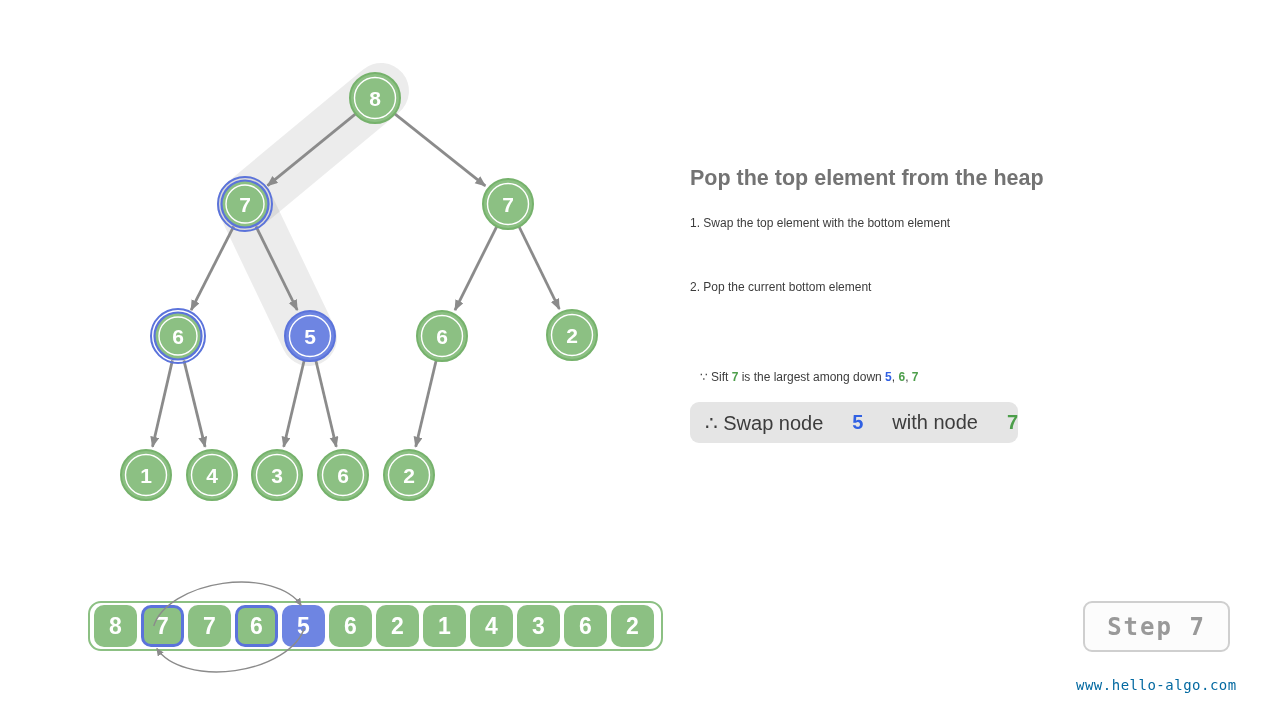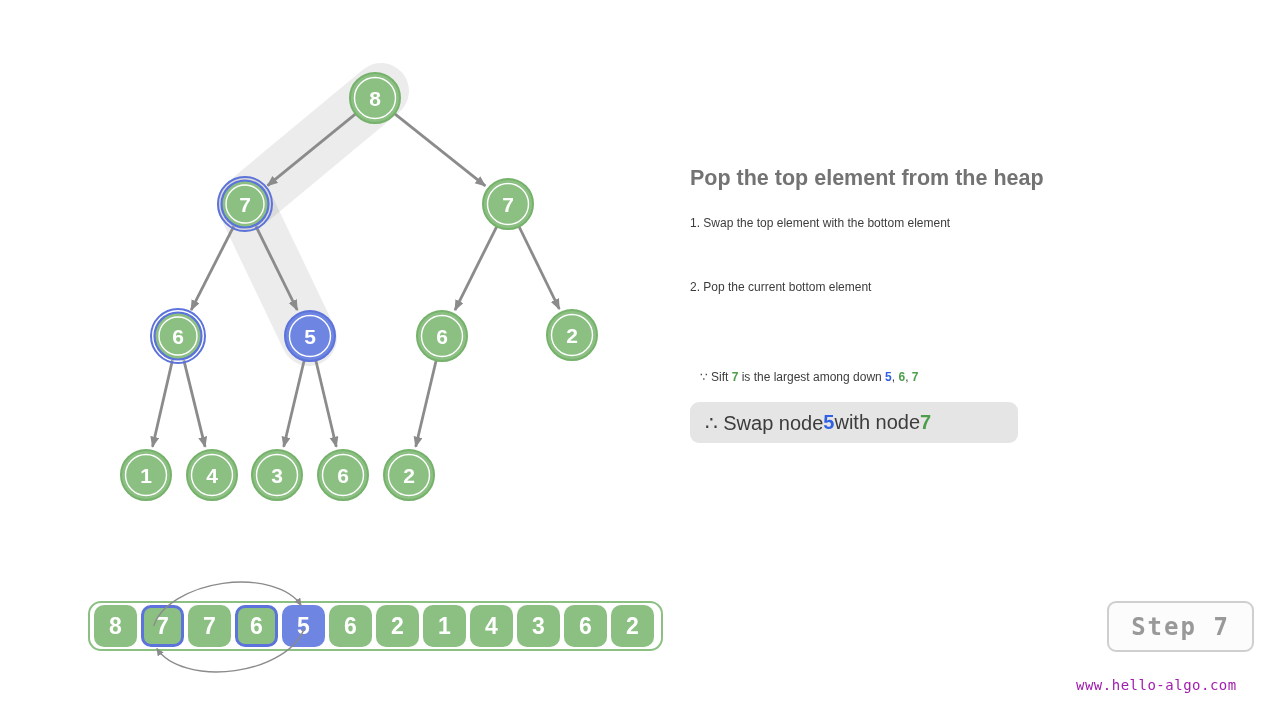--- a/index.html
+++ b/index.html
@@ -32,21 +32,21 @@
   #panel-title { left: 690px; top: 166px; font-size: 21.5px; font-weight: bold; color: #737373; }
   #step-1 { left: 690px; top: 216px; }
   #step-2 { left: 690px; top: 268px; margin-top: 12px; }
   #step-3 { left: 690px; top: 320px; }
   #because-line { left: 700px; top: 370px; }
   #therefore-box {
     position: absolute; left: 690px; top: 402px;
     width: 328px; height: 41px;
     background: #e5e5e5; border-radius: 9px;
     display: flex; align-items: center; padding-left: 15px;
-    color: #3c3c3c; font-size: 20px; white-space: nowrap;
+    color: #3c3c3c; font-size: 20px; white-space: nowrap; justify-content: space-between;
   }
   .num-green { color: #4c9e4a; font-weight: bold; }
   .num-blue  { color: #3161e3; font-weight: bold; }
 
   
   #array-box {
     position: absolute; left: 88px; top: 601px;
     width: 575px; height: 50px;
     border: 2px solid #8cc083; border-radius: 13px;
     background: #ffffff;
@@ -69,26 +69,25 @@
   #step-badge {
     position: absolute; left: 1083px; top: 601px;
     width: 147px; height: 51px;
     border: 2px solid #cfcfcf; border-radius: 9px;
     background: #fcfcfc;
     display: flex; align-items: center; justify-content: center;
     font-family: "DejaVu Sans Mono", monospace;
     font-weight: bold; font-size: 24px; color: #999999;
     letter-spacing: 2px;
     cursor: default;
-    margin-left: 24px;
   }
   #watermark {
     position: absolute; left: 1076px; top: 677px;
     font-family: "DejaVu Sans Mono", monospace;
-    font-size: 14px; color: #a21caf; letter-spacing: 0.5px;
+    font-size: 14px; color: #0369a1; letter-spacing: 0.5px;
   }
 </style>
 </head>
 <body>
 
 <div id="stage">
 
   <svg id="tree-svg" width="680" height="560" viewBox="0 0 680 560">
     <defs>
       <marker id="arrow" markerUnits="userSpaceOnUse" markerWidth="13" markerHeight="10" refX="10" refY="4.5" orient="auto">

